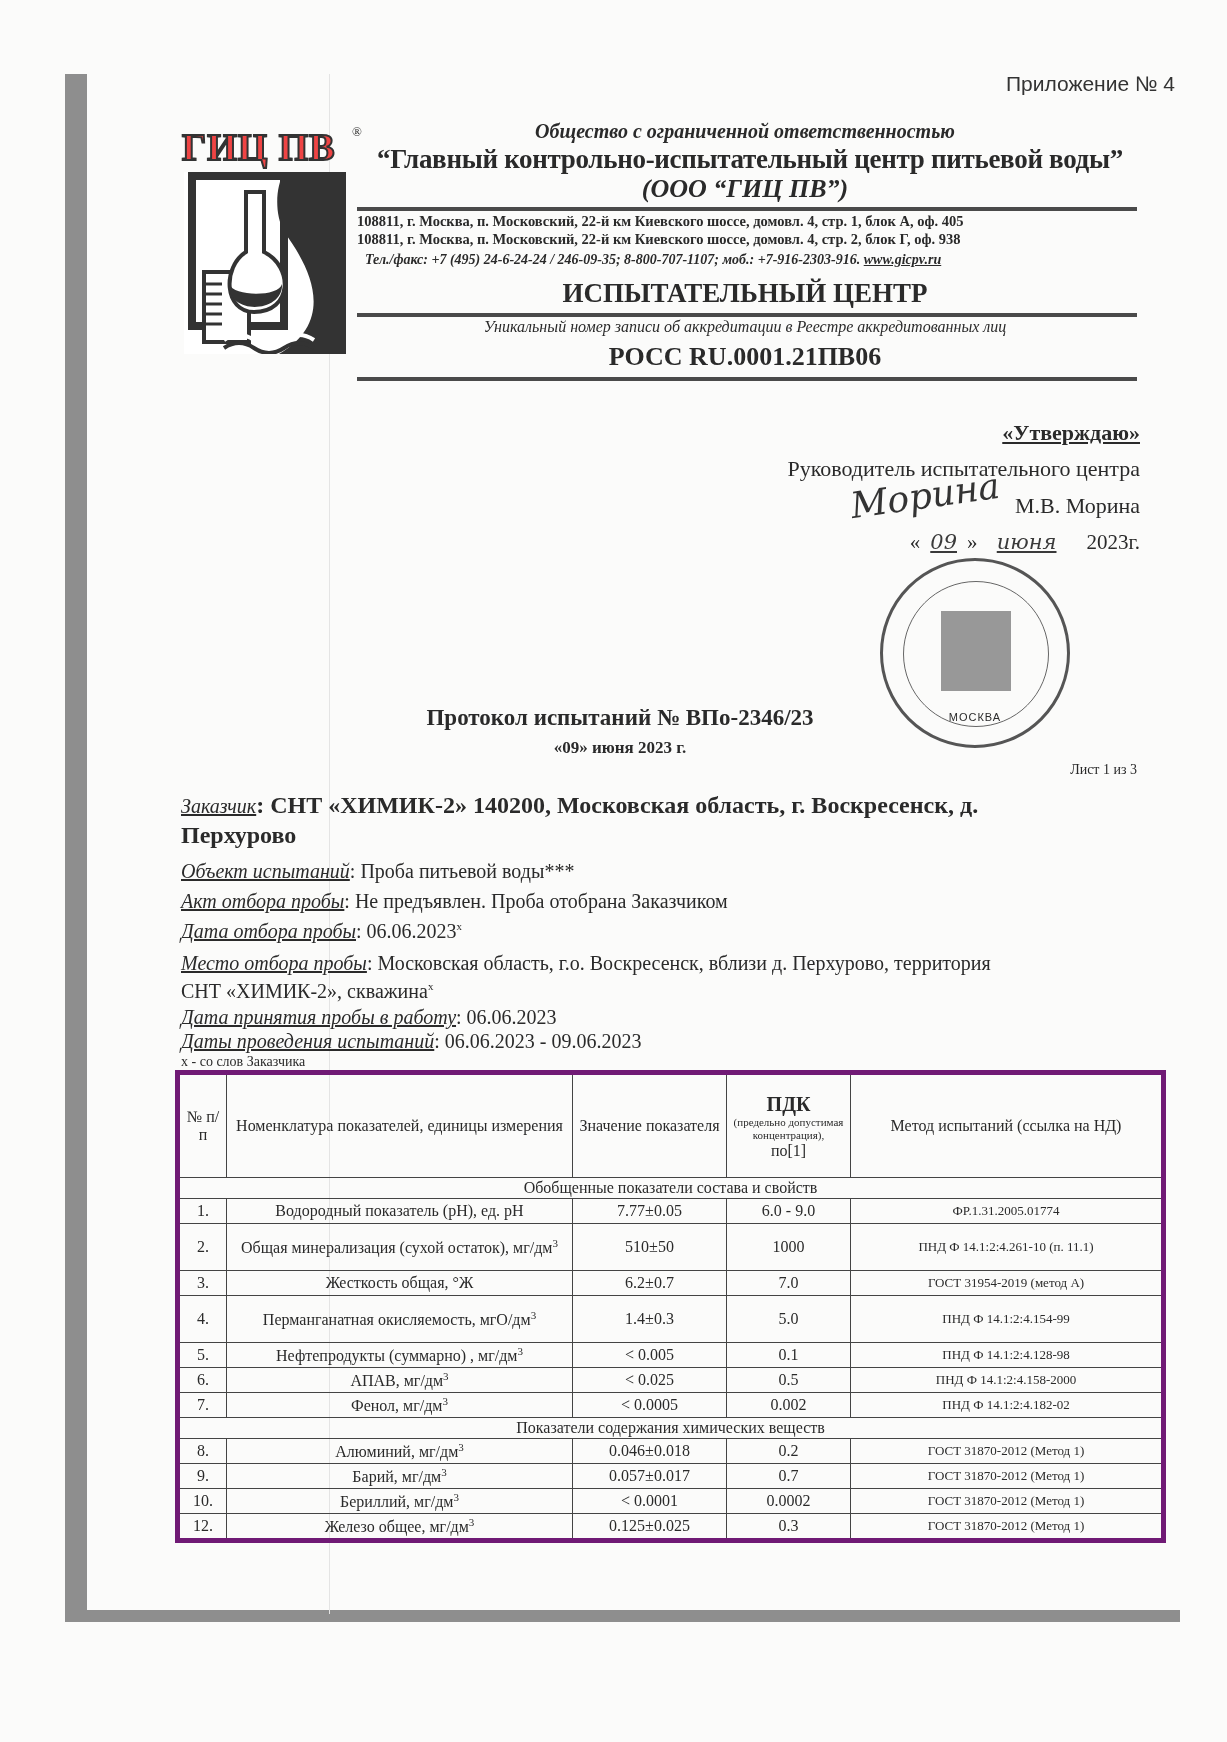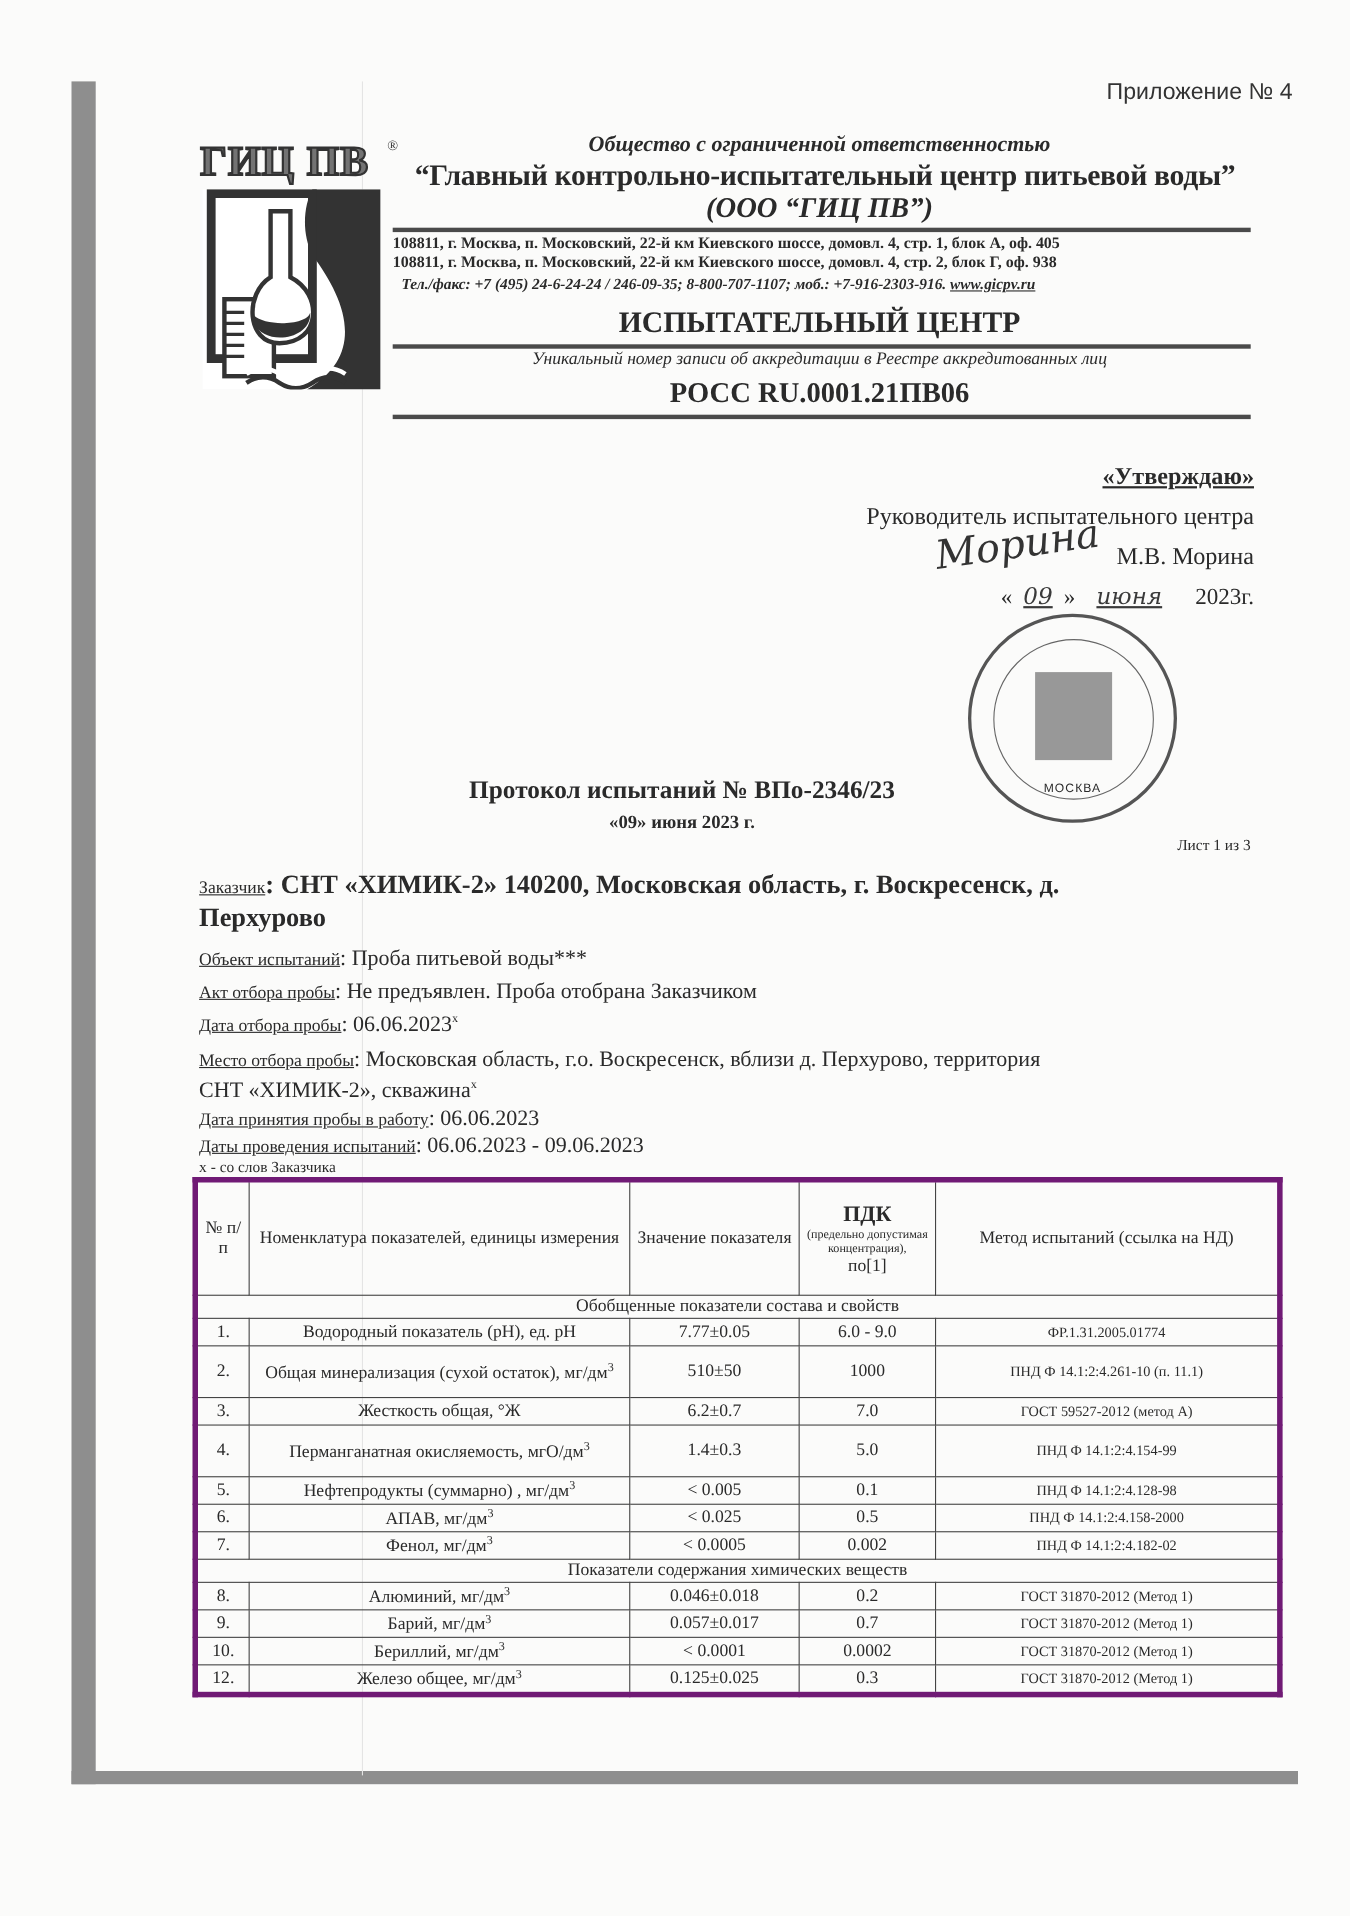--- a/index.html
+++ b/index.html
@@ -10,21 +10,21 @@
     color:#2a2a2a;
   }
   .frame-left { position:absolute; left:65px; top:74px; width:22px; height:1548px; background:#8e8e8e; }
   .frame-bottom { position:absolute; left:65px; top:1610px; width:1115px; height:12px; background:#8e8e8e; }
   .fold-line { position:absolute; left:329px; top:74px; width:1px; height:1540px; background:#e4e4e4; }
 
   .appendix { position:absolute; right:52px; top:72px; font-family:"Liberation Sans","DejaVu Sans",sans-serif; font-size:21px; color:#333; }
 
   
   .logo { position:absolute; left:182px; top:128px; width:170px; height:230px; }
-  .logo-text { font-family:"Liberation Serif",serif; font-weight:bold; font-size:38px; letter-spacing:1px; color:#737373;
+  .logo-text { font-family:"Liberation Serif",serif; font-weight:bold; font-size:38px; letter-spacing:1px; color:#ef4444;
      -webkit-text-stroke:2px #333; line-height:38px; }
   .logo-reg { position:absolute; left:170px; top:-4px; font-size:13px; color:#333; }
   .logo-box { position:absolute; left:2px; top:44px; width:162px; height:182px; }
 
   .hdr { position:absolute; left:355px; width:780px; text-align:center; }
   .hdr-italic { top:120px; font-style:italic; font-weight:bold; font-size:20px; }
   .hdr-name { top:144px; left:340px; width:820px; font-weight:bold; font-size:27px; letter-spacing:-0.3px; }
   .hdr-short { top:174px; font-weight:bold; font-size:26px;font-style:italic; }
   .rule { position:absolute; left:357px; width:780px; height:4px; background:#4a4a4a; }
   .addr { position:absolute; left:357px; font-weight:bold; font-size:14.5px; white-space:nowrap; }
@@ -46,21 +46,21 @@
            border:3px solid #555; box-sizing:border-box; }
   .stamp-inner { position:absolute; left:20px; top:20px; width:144px; height:144px; border-radius:50%; border:1.5px solid #666; }
   .stamp-logo { position:absolute; left:58px; top:50px; width:70px; height:80px; background:#777; opacity:.75; }
   .stamp-city { position:absolute; left:0; width:100%; top:150px; text-align:center; font-size:11px; font-family:"Liberation Sans",sans-serif; letter-spacing:1px; }
 
   .proto-title { position:absolute; left:330px; width:580px; top:705px; text-align:center; font-weight:bold; font-size:23px; }
   .proto-date { position:absolute; left:330px; width:580px; top:738px; text-align:center; font-weight:bold; font-size:17px; }
   .sheet { position:absolute; right:90px; top:762px; font-size:14px; }
 
   .field { position:absolute; left:181px; font-size:20px; white-space:nowrap; }
-  .field .lbl { text-decoration:underline; font-size:16px; }
+  .field .lbl { text-decoration:underline; font-size:20px;font-style:italic; }
   .customer { top:792px; font-weight:bold; font-size:24px; }
   .customer .lbl { font-weight:normal; }
   .customer2 { top:822px; font-weight:bold; font-size:24px; }
   sup { font-size:11px; }
   .note { position:absolute; left:181px; top:1037px; font-size:14px; }
 
   table.results { position:absolute; left:175px; top:1055px; width:991px; border-collapse:collapse; font-size:16px; }
   table.results td, table.results th { border:1.5px solid #444; padding:1px 4px; text-align:center; vertical-align:middle; font-weight:normal; }
   table.results { border:5px solid #701a75; }
   th.h-num { width:38px; font-size:16px; vertical-align:top; height:100px; }
@@ -203,21 +203,21 @@
       <td class="c-name"><span>Общая минерализация (сухой остаток), мг/дм</span><sup>3</sup></td>
       <td>510±50</td>
       <td>1000</td>
       <td class="c-meth">ПНД Ф 14.1:2:4.261-10 (п. 11.1)</td>
     </tr>
     <tr class="row">
       <td>3.</td>
       <td class="c-name"><span>Жесткость общая, °Ж</span></td>
       <td>6.2±0.7</td>
       <td>7.0</td>
-      <td class="c-meth">ГОСТ 59527-2012 (метод А)</td>
+      <td class="c-meth">ГОСТ 31954-2019 (метод А)</td>
     </tr>
     <tr class="row2">
       <td>4.</td>
       <td class="c-name"><span>Перманганатная окисляемость, мгО/дм</span><sup>3</sup></td>
       <td>1.4±0.3</td>
       <td>5.0</td>
       <td class="c-meth">ПНД Ф 14.1:2:4.154-99</td>
     </tr>
     <tr class="row">
       <td>5.</td>

